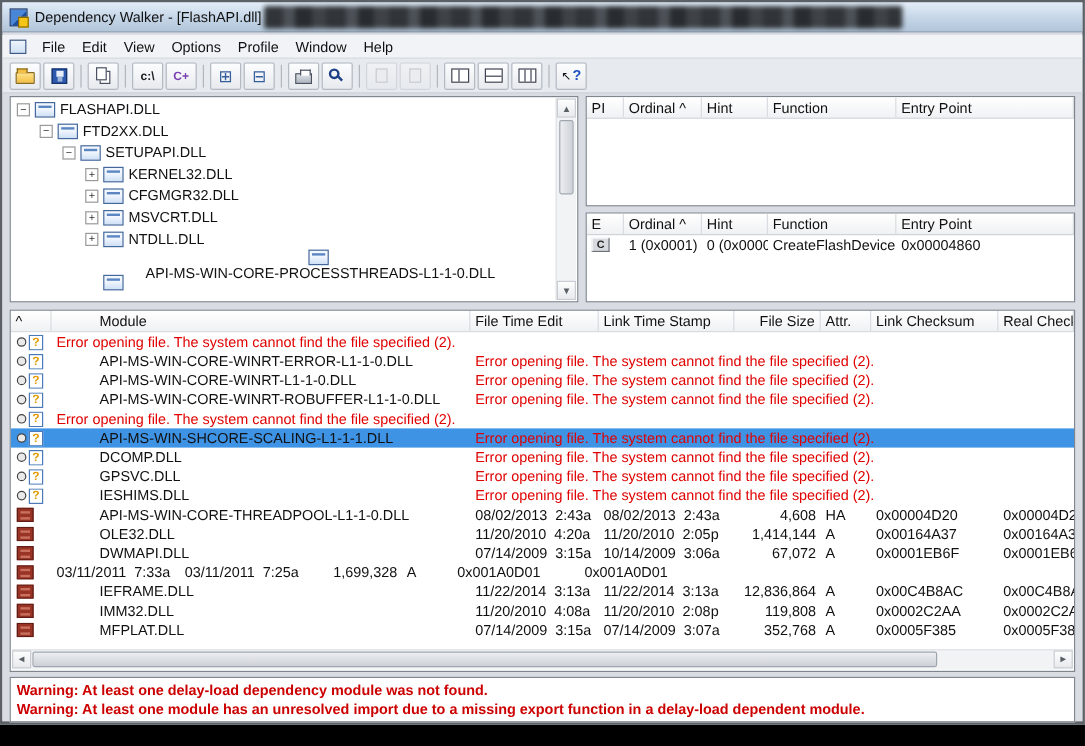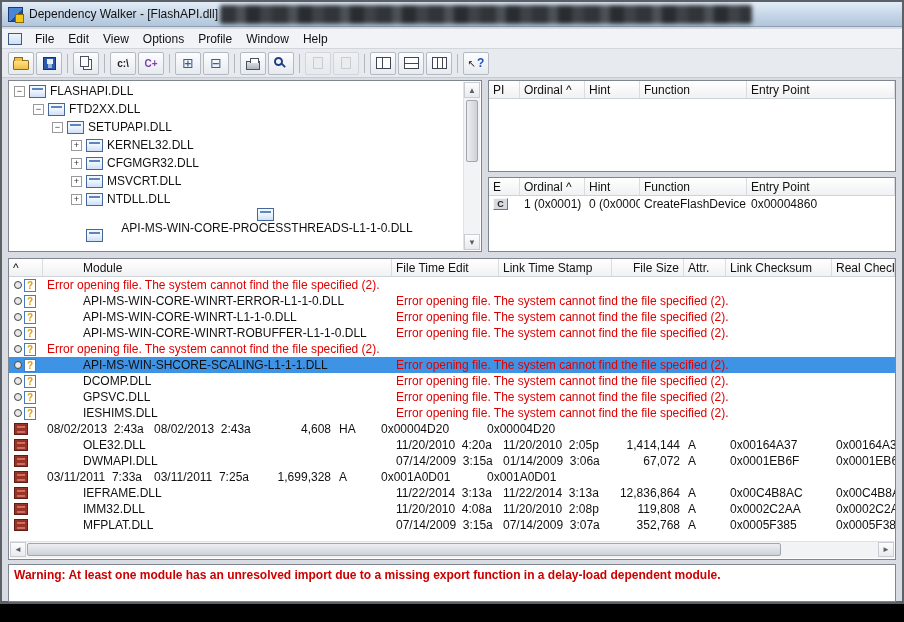--- a/index.html
+++ b/index.html
@@ -308,34 +308,35 @@
       <div class="mbody">
           <div class="mrow"><span class="dc c0 iconcell"><span class="li-missing"><span class="li-clock"></span><span class="li-qbox">?</span></span></span><span class="dc cerr">Error opening file. The system cannot find the file specified (2).</span></div>
           <div class="mrow"><span class="dc c0 iconcell"><span class="li-missing"><span class="li-clock"></span><span class="li-qbox">?</span></span></span><span class="dc c1">API-MS-WIN-CORE-WINRT-ERROR-L1-1-0.DLL</span><span class="dc cerr">Error opening file. The system cannot find the file specified (2).</span></div>
           <div class="mrow"><span class="dc c0 iconcell"><span class="li-missing"><span class="li-clock"></span><span class="li-qbox">?</span></span></span><span class="dc c1">API-MS-WIN-CORE-WINRT-L1-1-0.DLL</span><span class="dc cerr">Error opening file. The system cannot find the file specified (2).</span></div>
           <div class="mrow"><span class="dc c0 iconcell"><span class="li-missing"><span class="li-clock"></span><span class="li-qbox">?</span></span></span><span class="dc c1">API-MS-WIN-CORE-WINRT-ROBUFFER-L1-1-0.DLL</span><span class="dc cerr">Error opening file. The system cannot find the file specified (2).</span></div>
           <div class="mrow"><span class="dc c0 iconcell"><span class="li-missing"><span class="li-clock"></span><span class="li-qbox">?</span></span></span><span class="dc cerr">Error opening file. The system cannot find the file specified (2).</span></div>
           <div class="mrow selected"><span class="dc c0 iconcell"><span class="li-missing"><span class="li-clock"></span><span class="li-qbox">?</span></span></span><span class="dc c1">API-MS-WIN-SHCORE-SCALING-L1-1-1.DLL</span><span class="dc cerr">Error opening file. The system cannot find the file specified (2).</span></div>
           <div class="mrow"><span class="dc c0 iconcell"><span class="li-missing"><span class="li-clock"></span><span class="li-qbox">?</span></span></span><span class="dc c1">DCOMP.DLL</span><span class="dc cerr">Error opening file. The system cannot find the file specified (2).</span></div>
           <div class="mrow"><span class="dc c0 iconcell"><span class="li-missing"><span class="li-clock"></span><span class="li-qbox">?</span></span></span><span class="dc c1">GPSVC.DLL</span><span class="dc cerr">Error opening file. The system cannot find the file specified (2).</span></div>
           <div class="mrow"><span class="dc c0 iconcell"><span class="li-missing"><span class="li-clock"></span><span class="li-qbox">?</span></span></span><span class="dc c1">IESHIMS.DLL</span><span class="dc cerr">Error opening file. The system cannot find the file specified (2).</span></div>
-          <div class="mrow"><span class="dc c0 iconcell"><span class="li-red"></span></span><span class="dc c2">08/02/2013  2:43a</span><span class="dc c3">08/02/2013  2:43a</span><span class="dc c4">4,608</span><span class="dc c5">HA</span><span class="dc c6">0x00004D20</span><span class="dc c7">0x00004D20</span></div>
+          <div class="mrow"><span class="dc c0 iconcell"><span class="li-red"></span></span><span class="dc c1">API-MS-WIN-CORE-THREADPOOL-L1-1-0.DLL</span><span class="dc c2">08/02/2013  2:43a</span><span class="dc c3">08/02/2013  2:43a</span><span class="dc c4">4,608</span><span class="dc c5">HA</span><span class="dc c6">0x00004D20</span><span class="dc c7">0x00004D20</span></div>
           <div class="mrow"><span class="dc c0 iconcell"><span class="li-red"></span></span><span class="dc c1">OLE32.DLL</span><span class="dc c2">11/20/2010  4:20a</span><span class="dc c3">11/20/2010  2:05p</span><span class="dc c4">1,414,144</span><span class="dc c5">A</span><span class="dc c6">0x00164A37</span><span class="dc c7">0x00164A37</span></div>
-          <div class="mrow"><span class="dc c0 iconcell"><span class="li-red"></span></span><span class="dc c1">DWMAPI.DLL</span><span class="dc c2">07/14/2009  3:15a</span><span class="dc c3">01/14/2009  3:06a</span><span class="dc c4">67,072</span><span class="dc c5">A</span><span class="dc c6">0x0001EB6F</span><span class="dc c7">0x0001EB6F</span></div>
+          <div class="mrow"><span class="dc c0 iconcell"><span class="li-red"></span></span><span class="dc c1">DWMAPI.DLL</span><span class="dc c2">07/14/2009  3:15a</span><span class="dc c3">10/14/2009  3:06a</span><span class="dc c4">67,072</span><span class="dc c5">A</span><span class="dc c6">0x0001EB6F</span><span class="dc c7">0x0001EB6F</span></div>
           <div class="mrow"><span class="dc c0 iconcell"><span class="li-red"></span></span><span class="dc c2">03/11/2011  7:33a</span><span class="dc c3">03/11/2011  7:25a</span><span class="dc c4">1,699,328</span><span class="dc c5">A</span><span class="dc c6">0x001A0D01</span><span class="dc c7">0x001A0D01</span></div>
           <div class="mrow"><span class="dc c0 iconcell"><span class="li-red"></span></span><span class="dc c1">IEFRAME.DLL</span><span class="dc c2">11/22/2014  3:13a</span><span class="dc c3">11/22/2014  3:13a</span><span class="dc c4">12,836,864</span><span class="dc c5">A</span><span class="dc c6">0x00C4B8AC</span><span class="dc c7">0x00C4B8AC</span></div>
           <div class="mrow"><span class="dc c0 iconcell"><span class="li-red"></span></span><span class="dc c1">IMM32.DLL</span><span class="dc c2">11/20/2010  4:08a</span><span class="dc c3">11/20/2010  2:08p</span><span class="dc c4">119,808</span><span class="dc c5">A</span><span class="dc c6">0x0002C2AA</span><span class="dc c7">0x0002C2AA</span></div>
           <div class="mrow"><span class="dc c0 iconcell"><span class="li-red"></span></span><span class="dc c1">MFPLAT.DLL</span><span class="dc c2">07/14/2009  3:15a</span><span class="dc c3">07/14/2009  3:07a</span><span class="dc c4">352,768</span><span class="dc c5">A</span><span class="dc c6">0x0005F385</span><span class="dc c7">0x0005F385</span></div>
         </div>
       <div class="hscroll">
         <div class="hs-arrow left">◄</div>
         <div class="hthumb"></div>
         <div class="hs-arrow right">►</div>
       </div>
     </div>
 
     <div class="splitter-h s2"></div>
 
     <div class="panel log-panel">
+        <div class="log-line">Warning: At least one delay-load dependency module was not found.</div>
         <div class="log-line">Warning: At least one module has an unresolved import due to a missing export function in a delay-load dependent module.</div>
       </div>
   </div>
 </div>
 
 </body></html>

